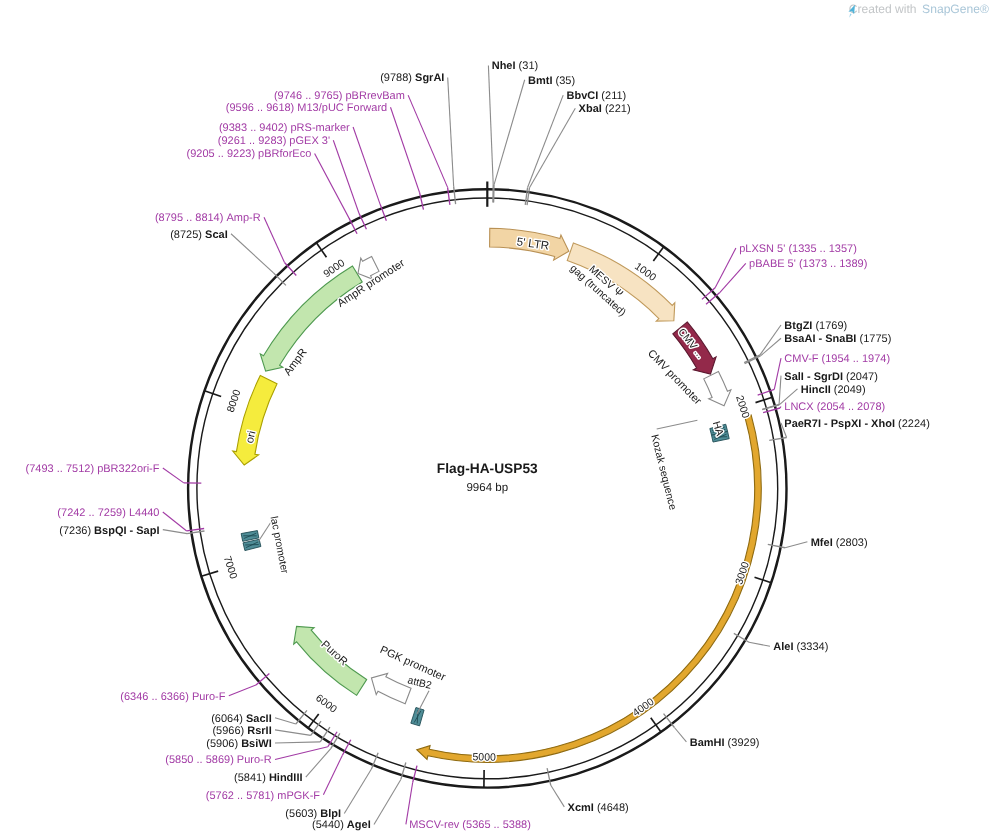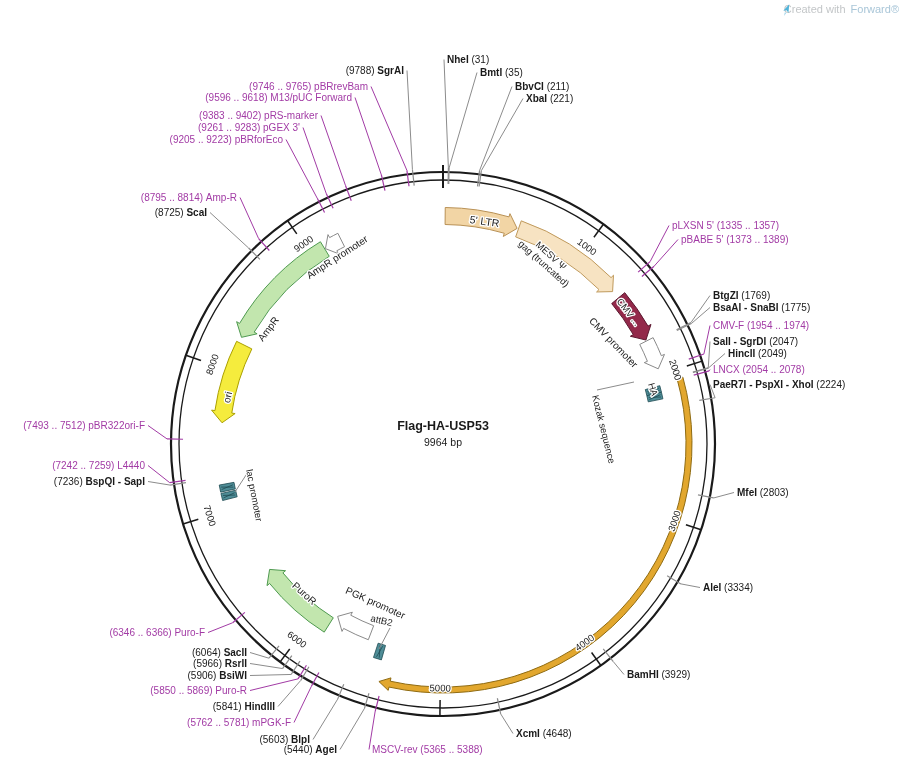--- a/index.html
+++ b/index.html
@@ -202,15 +202,15 @@
     <text class="center-sub" x="443" y="446">9964 bp</text>
   </svg>
   <div class="watermark">
     <span style="display:inline-flex;">
       <svg width="15" height="15" viewBox="0 0 16 16">
           <path d="M8 0.8 L11 9.6 L8 7.7 L5 9.6 Z" fill="#4FB3D9" transform="rotate(24 8 8)"></path>
           <path d="M7.2 10.5 L8.8 10.5 L8 14.5 Z" fill="#9ED4EA" transform="rotate(24 8 8)"></path>
         </svg>
     </span>
     <span class="wm-text">Created with </span>
-    <span class="wm-brand">Forward®</span>
+    <span class="wm-brand">SnapGene®</span>
   </div>
 </div>
 
 </body></html>

